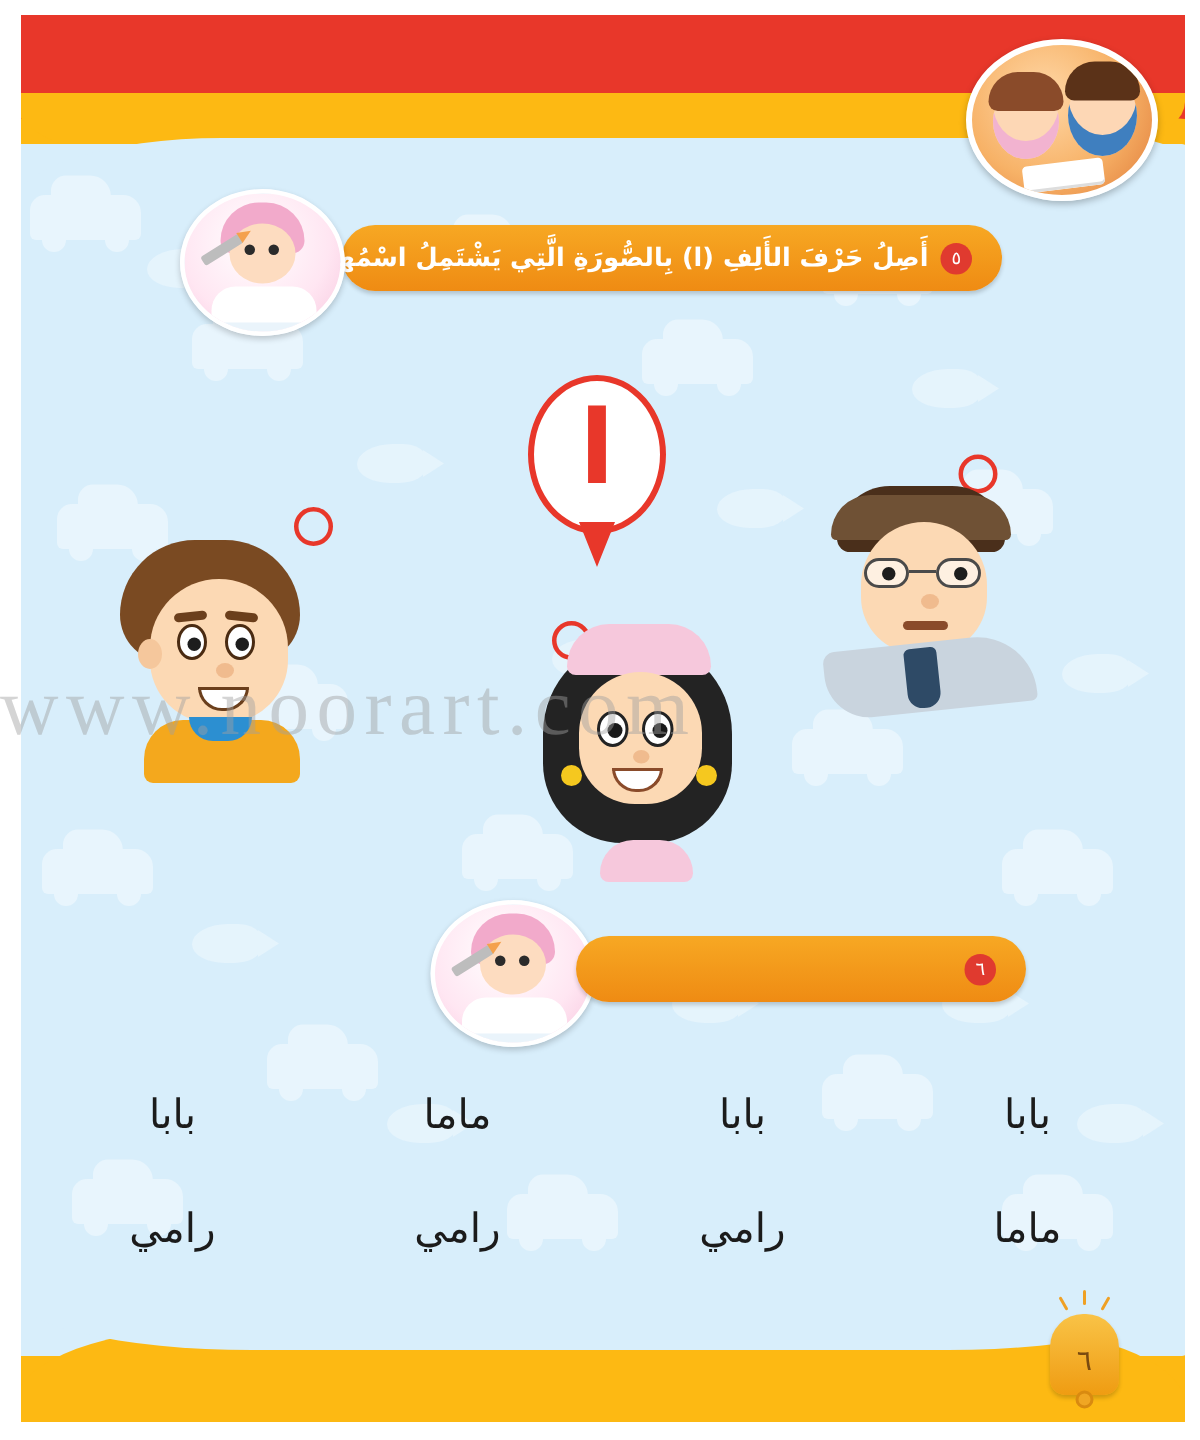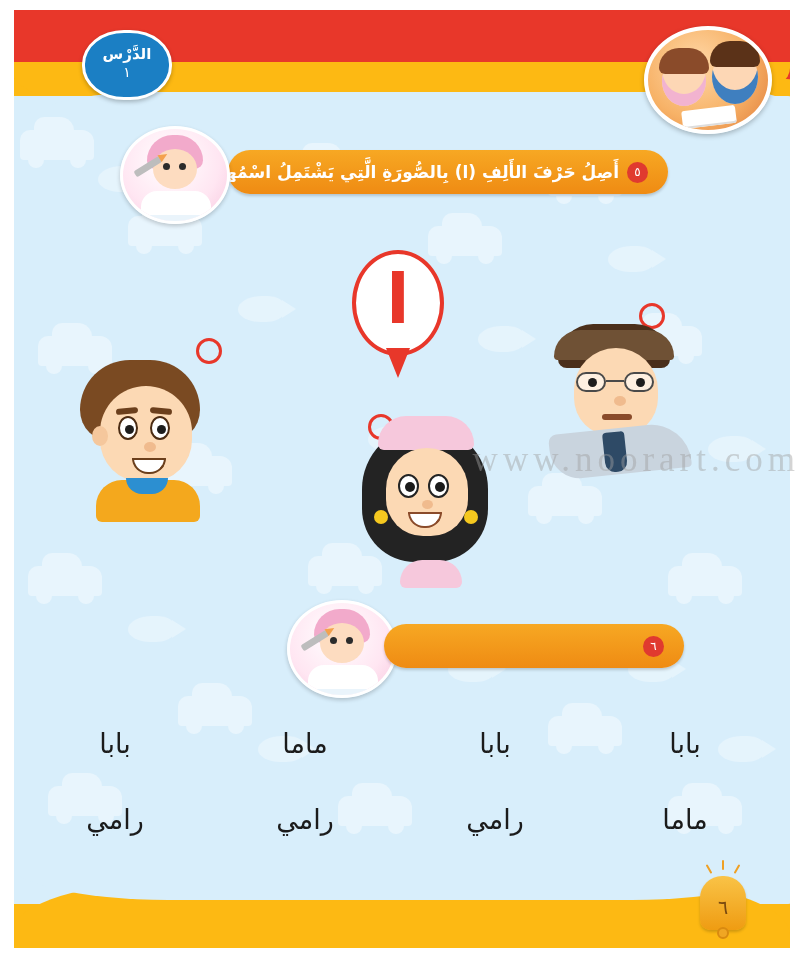--- a/index.html
+++ b/index.html
@@ -747,22 +747,22 @@
   .page-number .ding span:nth-child(1) { left: 10px; top: 4px; transform: rotate(-30deg); }
   .page-number .ding span:nth-child(2) { left: 24px; top: 0px; }
   .page-number .ding span:nth-child(3) { left: 38px; top: 4px; transform: rotate(30deg); }
 
   
   .watermark {
     position: absolute;
     left: 0;
     top: 440px;
     width: 800px;
-    text-align: right;
-    font-size: 35px;
+    text-align: left;
+    font-size: 54px;
     letter-spacing: 5px;
     color: rgba(160,160,160,0.45);
     font-family: "Liberation Serif", serif;
     pointer-events: none;
     user-select: none;
   }
 </style>
 </head>
 <body>
 
@@ -857,24 +857,20 @@
     <div class="fish" style="left:620px; top:560px;"></div>
     <div class="fish" style="left:250px; top:640px;"></div>
     <div class="fish" style="left:710px; top:640px;"></div>
   </div>
 
   <div class="white-left"></div>
   <div class="white-right"></div>
   <div class="white-top"></div>
   <div class="white-bottom"></div>
 
-  <div class="lesson-badge">
-    <div class="lb-title">الدَّرْس</div>
-    <div class="lb-num">١</div>
-  </div>
 
   <div class="kids-oval">
     <div class="kid k1"></div>
     <div class="kid k2"></div>
     <div class="book"></div>
   </div>
 
   <div class="instr" id="instr-1">
     <span class="num-circle">٥</span>
     <span class="instr-text">أَصِلُ حَرْفَ الأَلِفِ (ا) بِالصُّورَةِ الَّتِي يَشْتَمِلُ اسْمُها عَلَيْهِ:</span>

